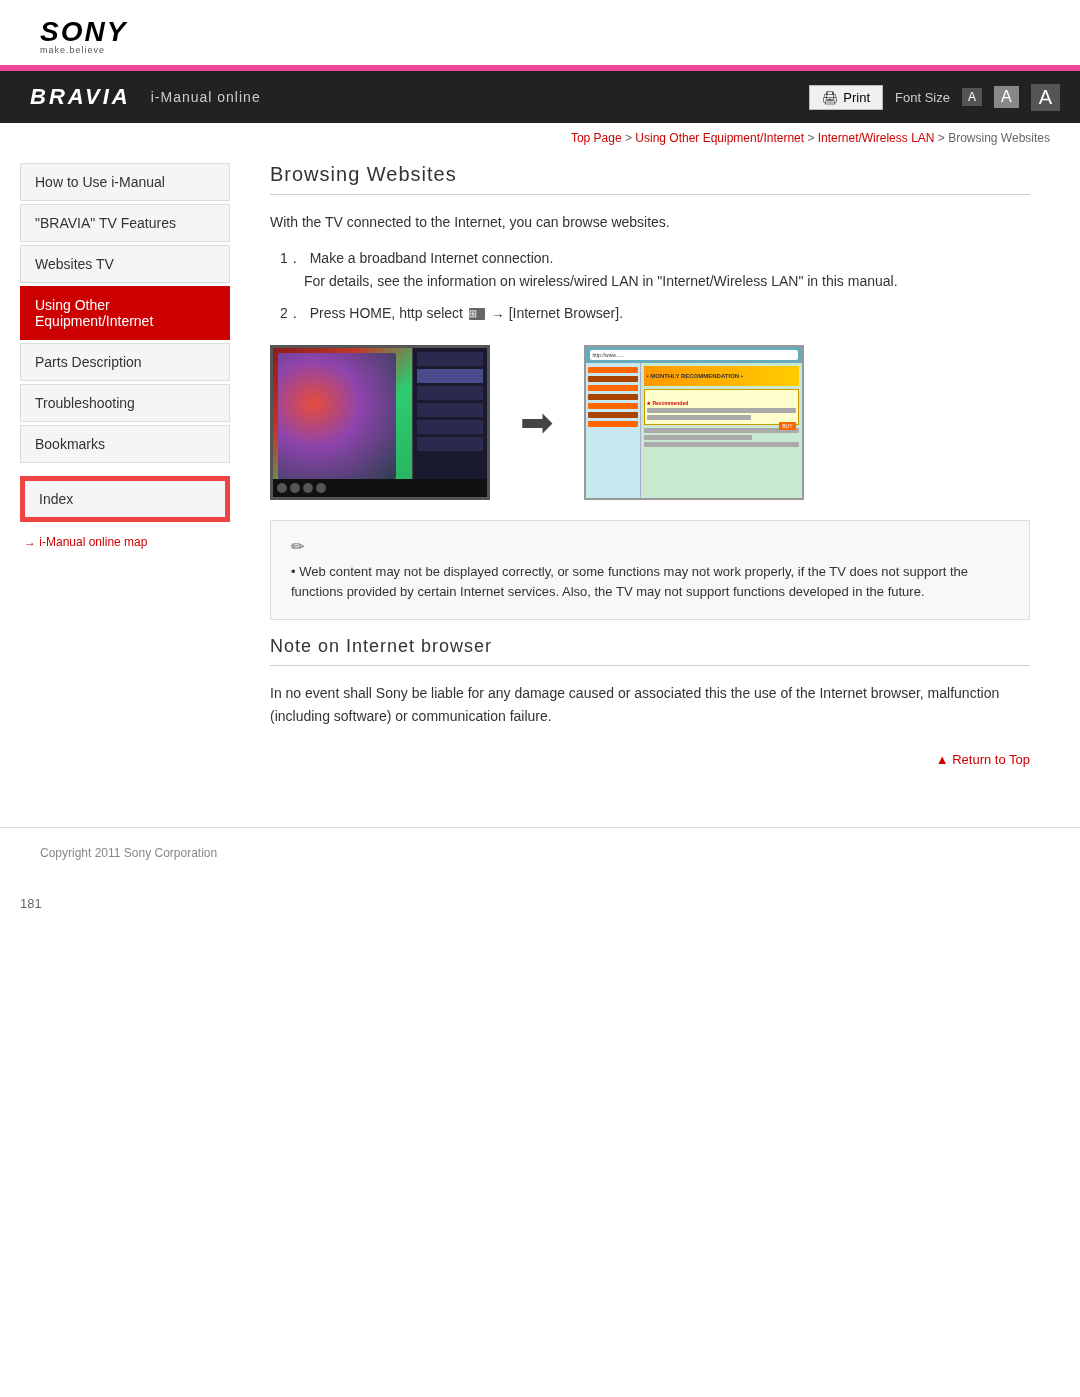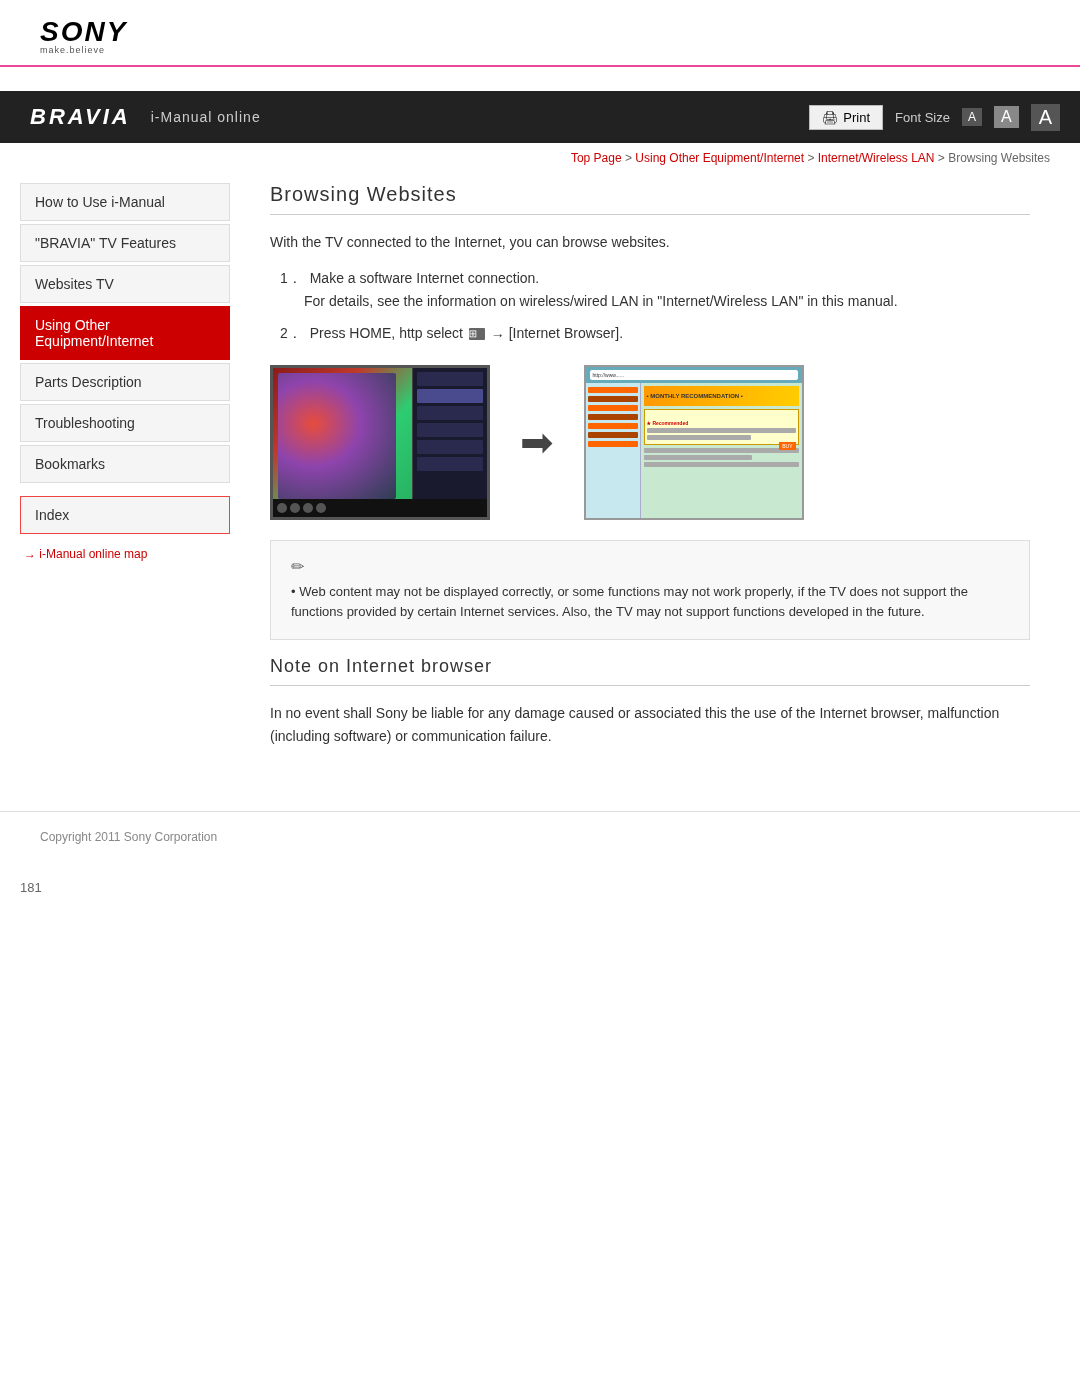--- a/index.html
+++ b/index.html
@@ -8,21 +8,21 @@
       font-size: 14px;
       color: #333;
       background: #fff;
       width: 1080px;
       min-height: 1397px;
     }
 
     
     .header {
       padding: 18px 40px 10px 40px;
-      border-bottom: 2px solid #ec4899;
+      border-bottom: 6px solid #ec4899;
     }
     .sony-logo {
       display: flex;
       flex-direction: column;
       line-height: 1;
     }
     .sony-logo-text {
       font-size: 28px;
       font-weight: 900;
       letter-spacing: 2px;
@@ -36,21 +36,20 @@
     }
 
     
     .nav-bar {
       background: #222;
       display: flex;
       align-items: center;
       justify-content: space-between;
       padding: 0 20px 0 30px;
       height: 52px;
-      margin-top: 24px;
     }
     .nav-bar-left {
       display: flex;
       align-items: center;
       gap: 20px;
     }
     .bravia-logo {
       font-size: 22px;
       font-weight: 900;
       color: #fff;
@@ -147,21 +146,21 @@
     }
     .sidebar-divider {
       height: 10px;
     }
     .sidebar-index {
       display: block;
       padding: 10px 14px;
       font-size: 14px;
       color: #333;
       background: #f5f5f5;
-      border: 1px solid #ef4444;
+      border: 5px solid #ef4444;
       margin-bottom: 3px;
       cursor: pointer;
     }
     .sidebar-map-link {
       display: block;
       padding: 10px 4px;
       font-size: 12px;
       color: #c00;
       text-decoration: none;
       cursor: pointer;
@@ -514,21 +513,21 @@
 
   <div class="content">
 
     <h1 class="section-title">Browsing Websites</h1>
 
     <p class="content-text">With the TV connected to the Internet, you can browse websites.</p>
 
     <div class="steps-list">
       <div class="step-item">
         <span class="step-number">1．</span>
-        <span>Make a software Internet connection.</span><br>
+        <span>Make a broadband Internet connection.</span><br>
         <span style="margin-left:24px;">For details, see the information on wireless/wired LAN in "Internet/Wireless LAN" in this manual.</span>
       </div>
       <div class="step-item">
         <span class="step-number">2．</span>
         <span>Press HOME, http select </span><span class="inline-icon"></span><span> → [Internet Browser].</span>
       </div>
     </div>
 
     <div class="images-row">
 
@@ -594,20 +593,26 @@
       <div class="note-icon">✏</div>
       <p class="note-text">
         <span>•</span>
         <span>Web content may not be displayed correctly, or some functions may not work properly, if the TV does not support the functions provided by certain Internet services. Also, the TV may not support functions developed in the future.</span>
       </p>
     </div>
 
     <h2 class="section-title2">Note on Internet browser</h2>
     <p class="content-text">In no event shall Sony be liable for any damage caused or associated this the use of the Internet browser, malfunction (including software) or communication failure.</p>
 
+    <div class="return-to-top">
+      <a>
+        <span>▲</span>
+        <span>Return to Top</span>
+      </a>
+    </div>
 
   </div>
 </div>
 
 <div class="footer">
   <span class="footer-text">Copyright 2011 Sony Corporation</span>
 </div>
 
 <div class="page-number">
   <span>181</span>

